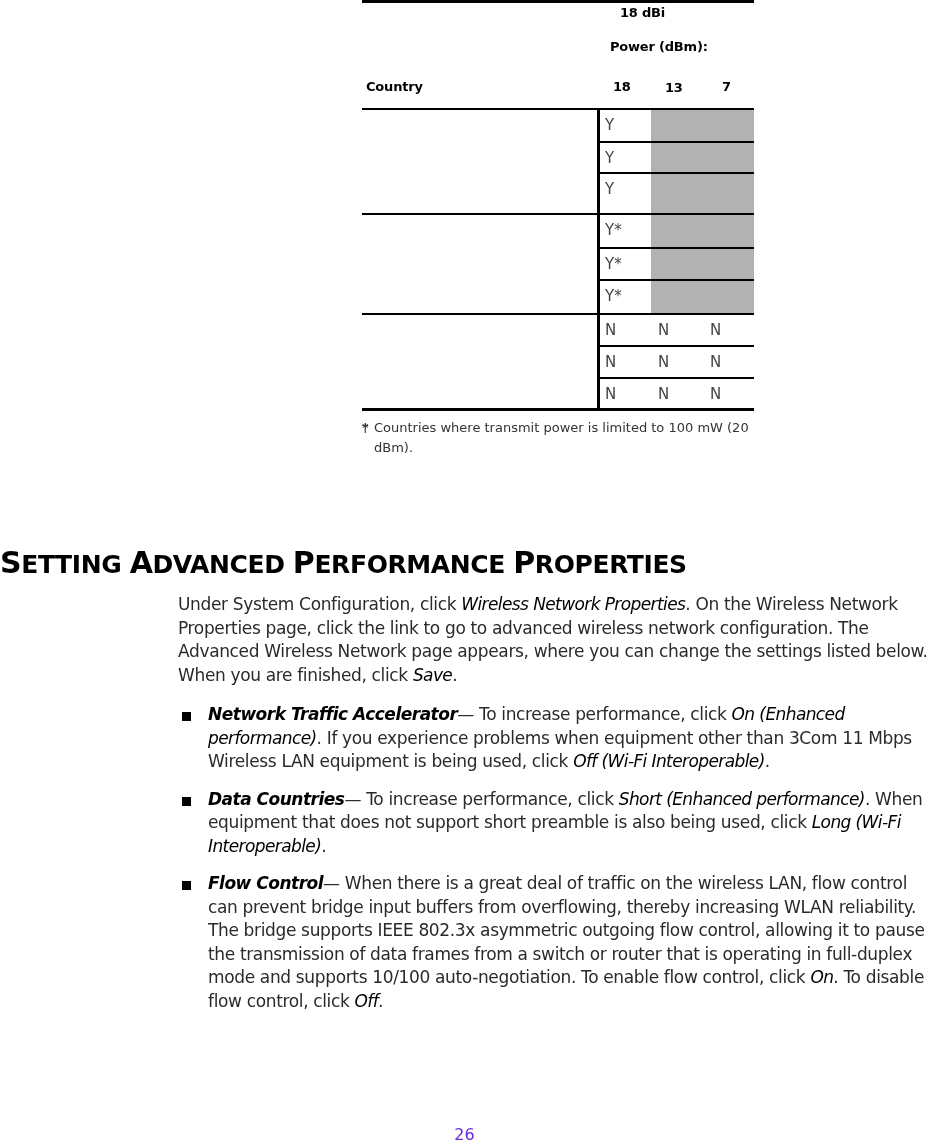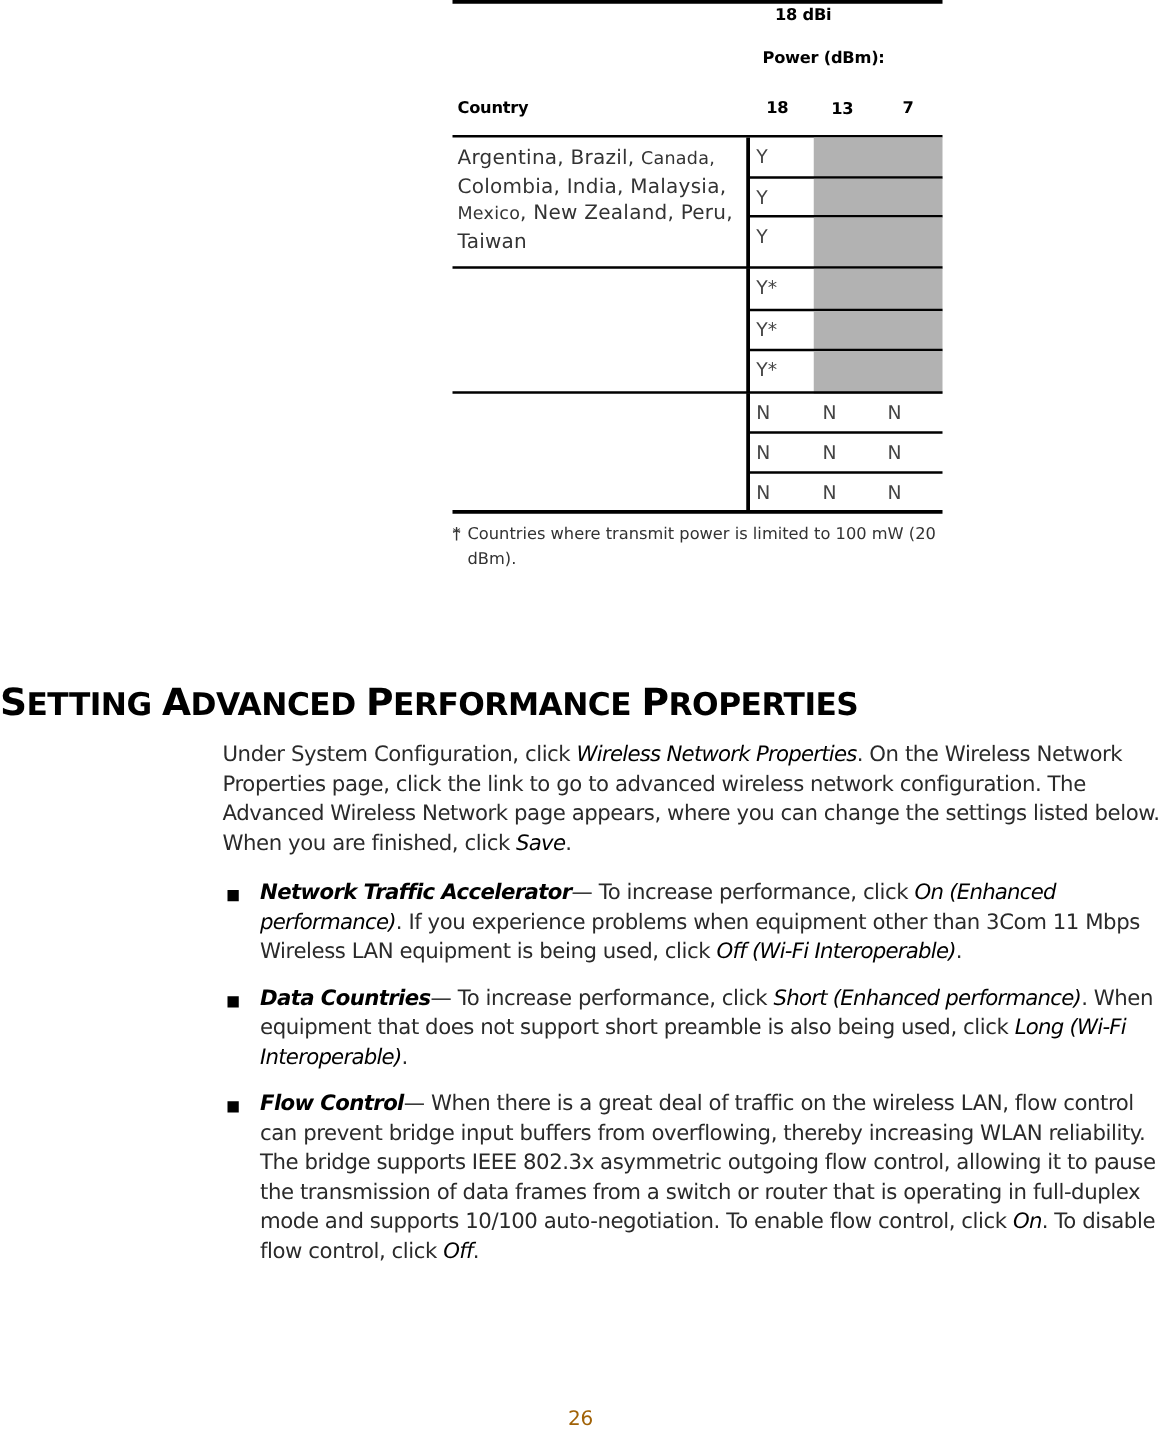--- a/index.html
+++ b/index.html
@@ -200,41 +200,38 @@
       letter-spacing: -0.6px;
     }
 
     .page-num {
       position: absolute;
       left: 0; top: 1125px;
       width: 929px;
       text-align: center;
       font-family: "DejaVu Sans", sans-serif;
       font-size: 16px;
-      color: #a16207;
+      color: #6d28d9;
     }
   </style>
 </head>
 <body>
 
 <div class="tbl">
   <div class="tbl-top-rule"></div>
 
   <div class="hdr hdr-antenna">18 dBi</div>
   <div class="hdr hdr-power">Power (dBm):</div>
   <div class="hdr hdr-country">Country</div>
   <div class="hdr hdr-p18">18</div>
   <div class="hdr hdr-p13">13</div>
   <div class="hdr hdr-p7">7</div>
   <div class="hdr-rule"></div>
 
   <div class="group" style="top:110px;height:105px;">
-    <div class="country">
-      <span>Argentina, </span><span>Brazil</span><span>, </span><span class="sm">Canada,</span><span> Colombia, India, Malaysia, </span><span class="sm">Mexico</span><span>, New Zealand, Peru, Taiwan</span>
-    </div>
     <div class="vsep"></div>
     <div class="cell-row" style="top:0;height:33px;">
       <div class="shade"></div>
       <span class="val c1">Y</span>
       <div class="rrule"></div>
     </div>
     <div class="cell-row" style="top:33px;height:31px;">
       <div class="shade"></div>
       <span class="val c1">Y</span>
       <div class="rrule"></div>

